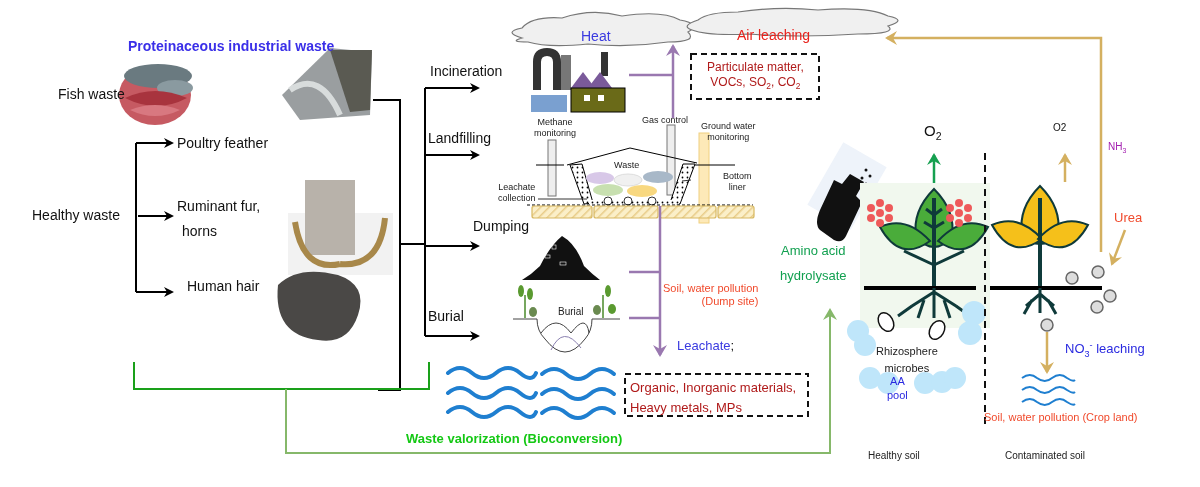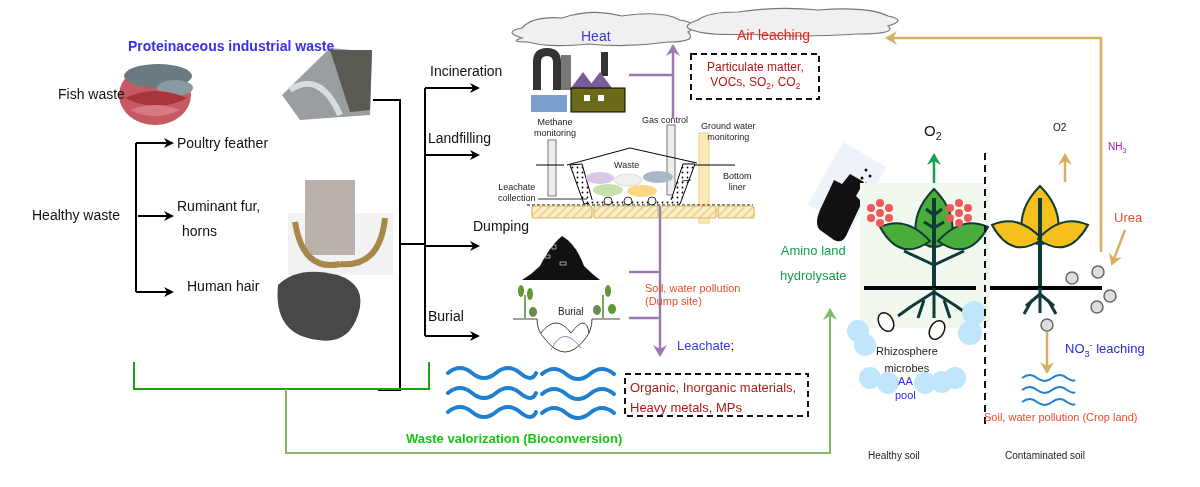--- a/index.html
+++ b/index.html
@@ -288,43 +288,43 @@
   <span>Ground water</span><br><span>monitoring</span>
 </div>
 <div class="lbl small" style="left:614px;top:160px;">Waste</div>
 <div class="lbl small" style="left:723px;top:171px;">
   <span>Bottom</span><br><span>liner</span>
 </div>
 <div class="lbl small" style="left:498px;top:182px;">
   <span>Leachate</span><br><span>collection</span>
 </div>
 
-<div class="lbl" style="left:645px;top:282px;font-size:11px;color:#f04a2c;line-height:13px;text-align:left;">
+<div class="lbl" style="left:663px;top:282px;font-size:11px;color:#f04a2c;line-height:13px;text-align:right;">
   <span>Soil, water pollution</span><br><span>(Dump site)</span>
 </div>
 <div class="lbl small" style="left:558px;top:306px;font-size:10px;">Burial</div>
 <div class="lbl" style="left:677px;top:338px;font-size:13px;">
   <span style="color:#3a3ae0;">Leachate</span><span style="color:#111;">;</span>
 </div>
 <div class="lbl" style="left:630px;top:378px;font-size:13px;color:#b01a1a;line-height:20px;">
   <span>Organic, Inorganic materials,</span><br><span>Heavy metals, MPs</span>
 </div>
 
 <div class="lbl" style="left:406px;top:431px;font-size:13px;font-weight:bold;color:#14c814;">Waste valorization (Bioconversion)</div>
 
 <div class="lbl" style="left:924px;top:122px;font-size:15px;color:#111;">
   <span>O</span><sub>2</sub>
 </div>
 <div class="lbl" style="left:780px;top:238px;font-size:13px;color:#12a050;line-height:25px;text-align:center;">
-  <span>Amino land</span><br><span>hydrolysate</span>
+  <span>Amino acid</span><br><span>hydrolysate</span>
 </div>
 <div class="lbl" style="left:876px;top:343px;font-size:11px;color:#222;line-height:17px;text-align:center;">
   <span>Rhizosphere</span><br><span>microbes</span>
 </div>
-<div class="lbl" style="left:887px;top:374px;font-size:11px;color:#2a2ae0;line-height:14px;text-align:center;margin-left:8px;">
+<div class="lbl" style="left:887px;top:374px;font-size:11px;color:#2a2ae0;line-height:14px;text-align:center;">
   <span>AA</span><br><span>pool</span>
 </div>
 <div class="lbl" style="left:868px;top:450px;font-size:10px;color:#222;">Healthy soil</div>
 
 <div class="lbl" style="left:1053px;top:122px;font-size:10px;color:#111;">O2</div>
 <div class="lbl" style="left:1108px;top:141px;font-size:10px;color:#a21caf;">
   <span>NH</span><sub>3</sub>
 </div>
 <div class="lbl" style="left:1114px;top:210px;font-size:13px;color:#f04a2c;">Urea</div>
 <div class="lbl" style="left:1065px;top:340px;font-size:13px;color:#2a2ae0;text-align:center;">

